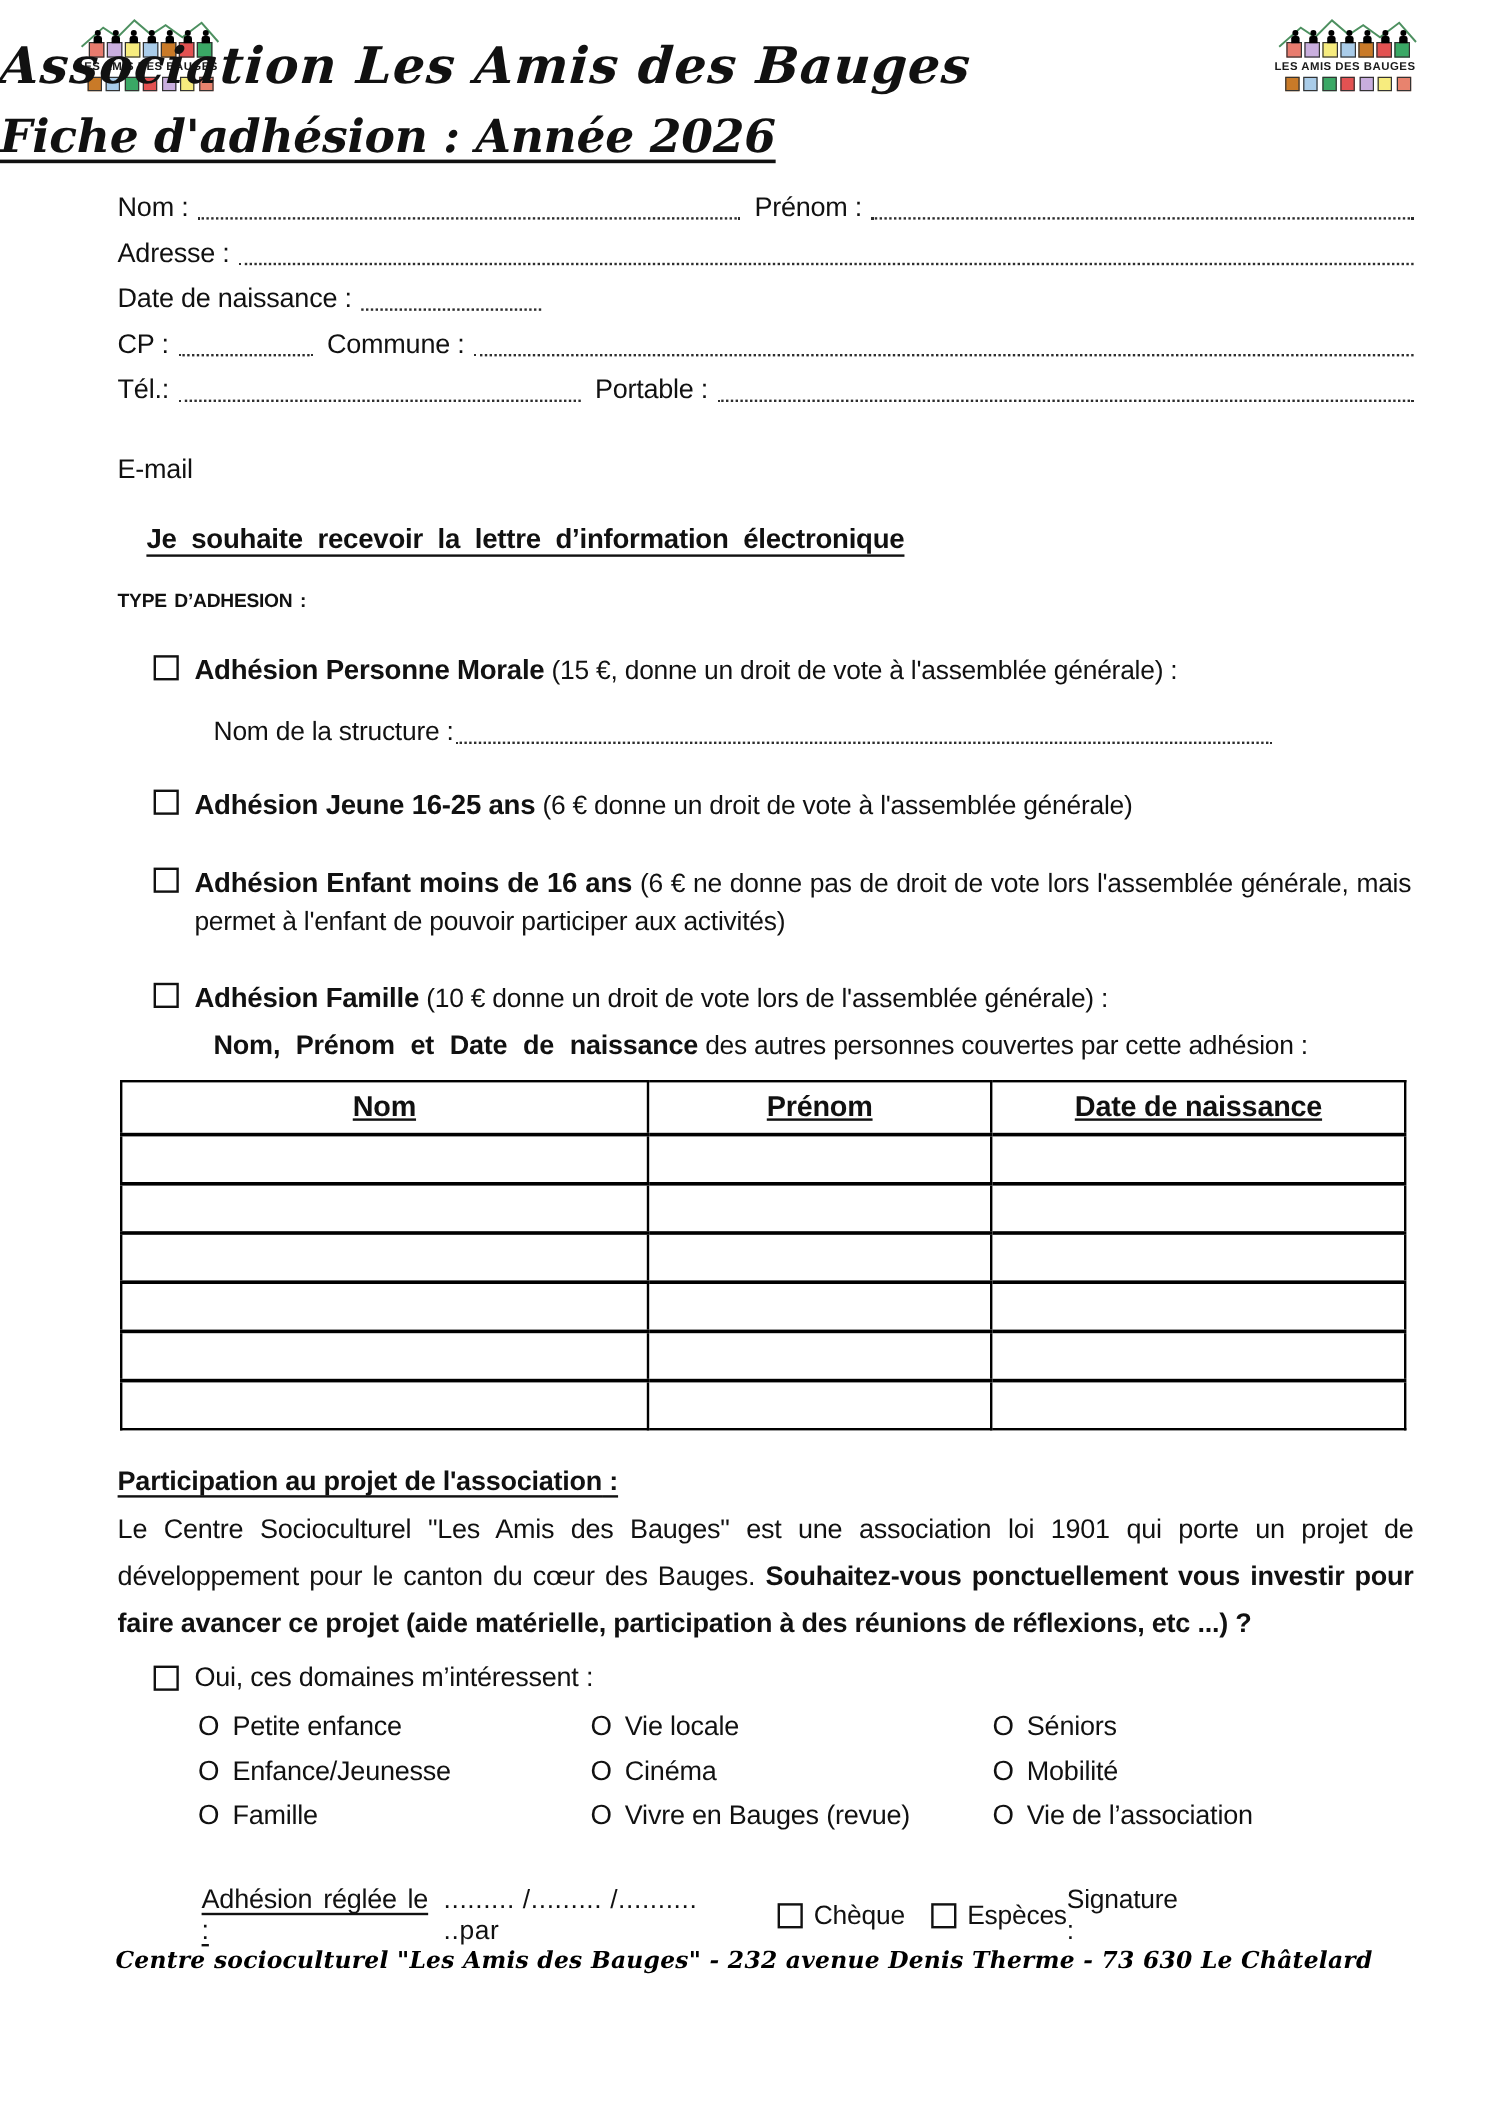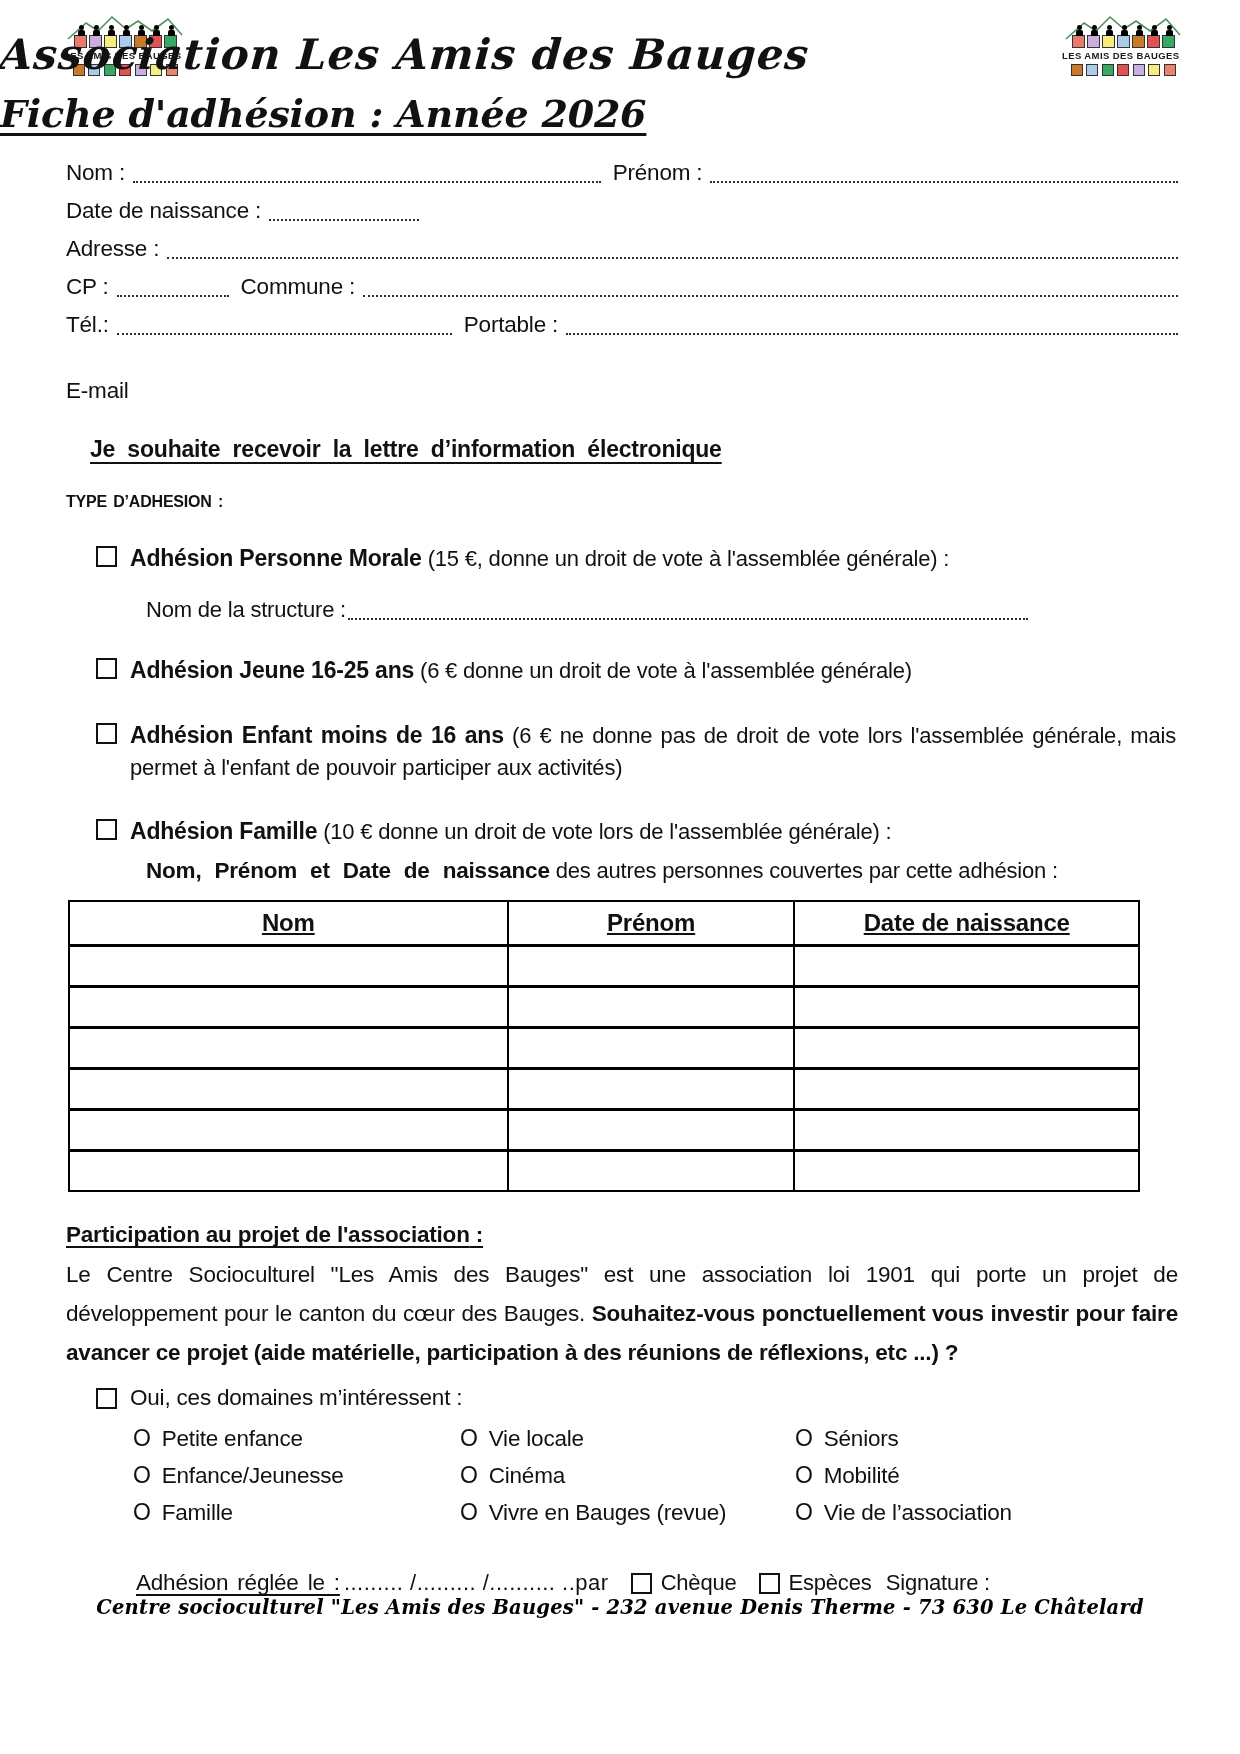--- a/index.html
+++ b/index.html
@@ -2,21 +2,21 @@
 <html><head>
 <meta charset="utf-8">
 <style>
   html,body { margin:0; padding:0; background:#888; }
   .page {
     width:1240px; height:1754px; position:relative; margin:0 auto;
     background:#ffffff; color:#111;
     font-family:"Liberation Sans", sans-serif;
     overflow:hidden; letter-spacing:-0.2px;
   }
-  .content { padding:0 62px 0 66px; }
+  .content { padding:0 62px 0 66px;margin-left:32px; }
 
   
   .header { position:relative; padding-top:16px; text-align:left; }
   .logo { position:absolute; width:122px; top:14px; }
   .logo.left  { left:64px; }
   .logo.right { right:56px; }
   .logo svg { display:block; margin:0 auto; }
   .fig-row { display:flex; gap:2px; justify-content:center; margin-top:-5px; }
   .fig { width:13px; height:13px; border:1px solid #333; box-sizing:border-box; position:relative; }
   .fig::before { content:""; position:absolute; top:-11px; left:4px; width:5px; height:5px; background:#000; border-radius:50%; }
@@ -164,26 +164,26 @@
 
   <div class="content">
     <div class="fields">
       <div class="frow">
         <span class="lbl">Nom :</span>
         <span class="fill"></span>
         <span class="lbl gap-lbl">Prénom :</span>
         <span class="fill last"></span>
       </div>
       <div class="frow">
+        <span class="lbl">Adresse :</span>
+        <span class="fill last"></span>
+      </div>
+      <div class="frow">
         <span class="lbl">Date de naissance :</span>
         <span class="fill w150"></span>
-      </div>
-      <div class="frow">
-        <span class="lbl">Adresse :</span>
-        <span class="fill last"></span>
       </div>
       <div class="frow">
         <span class="lbl">CP :</span>
         <span class="fill w112"></span>
         <span class="lbl gap-lbl">Commune :</span>
         <span class="fill last"></span>
       </div>
       <div class="frow">
         <span class="lbl">Tél.:</span>
         <span class="fill w335"></span>

